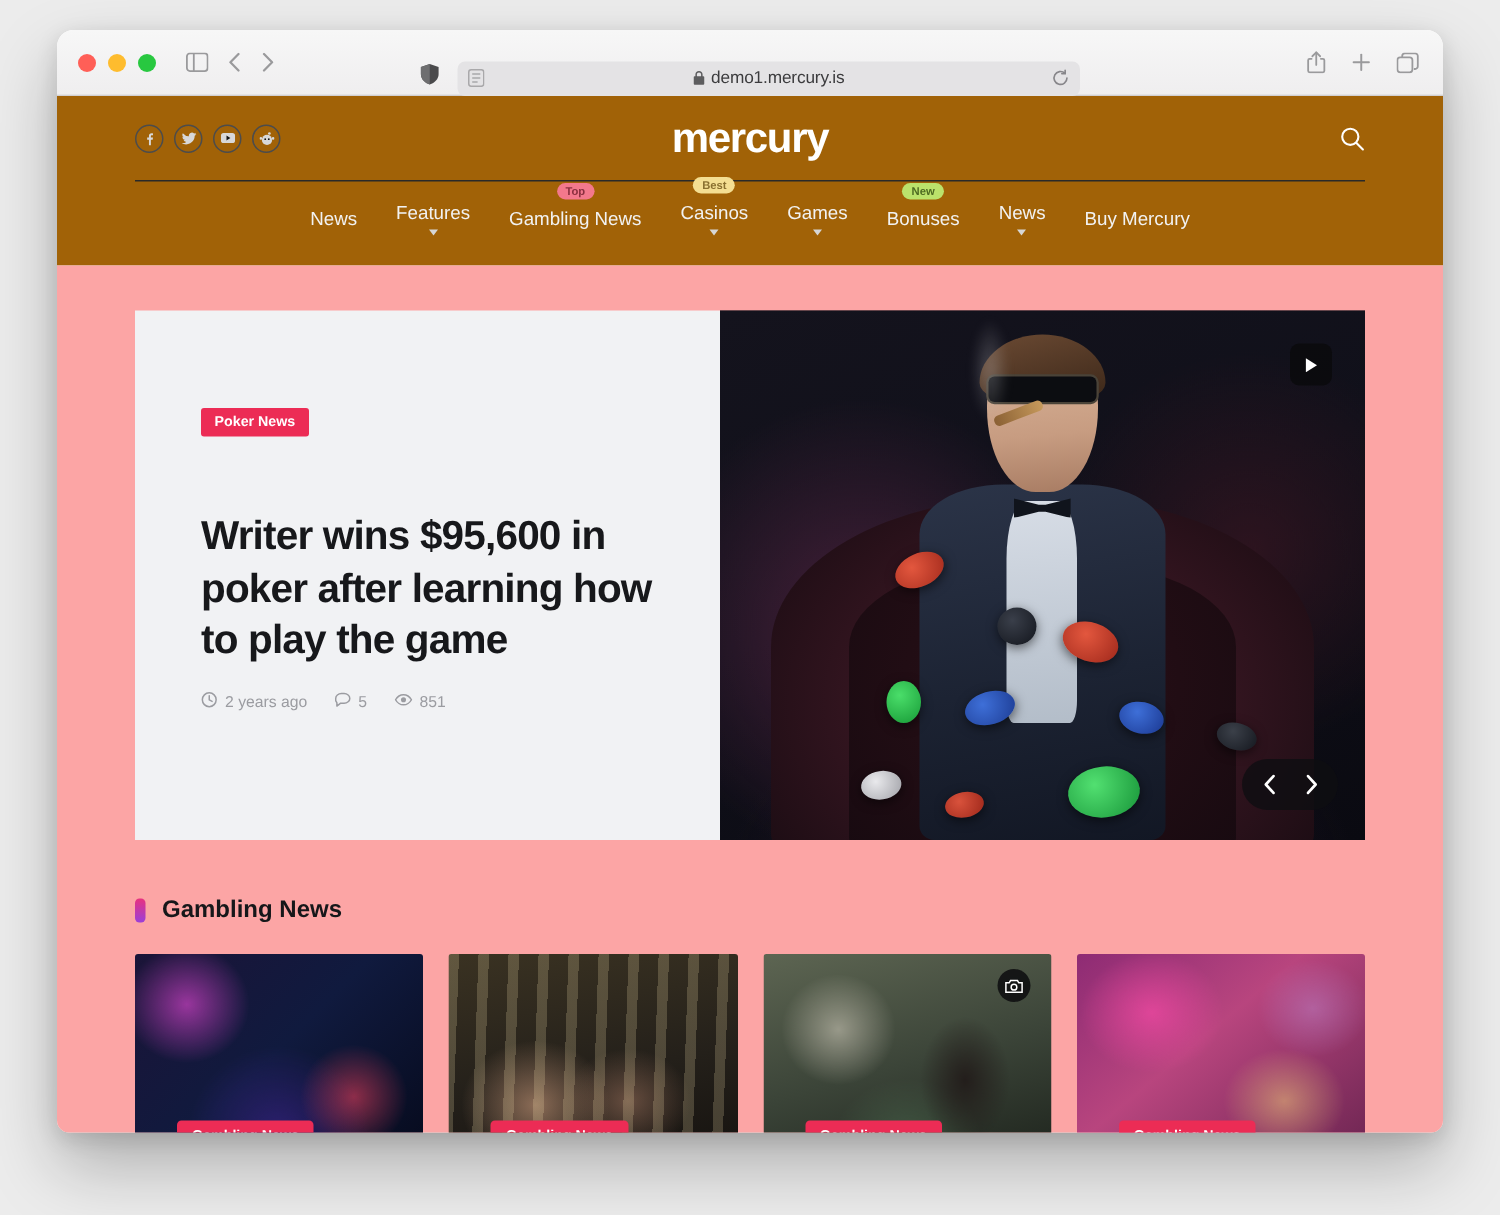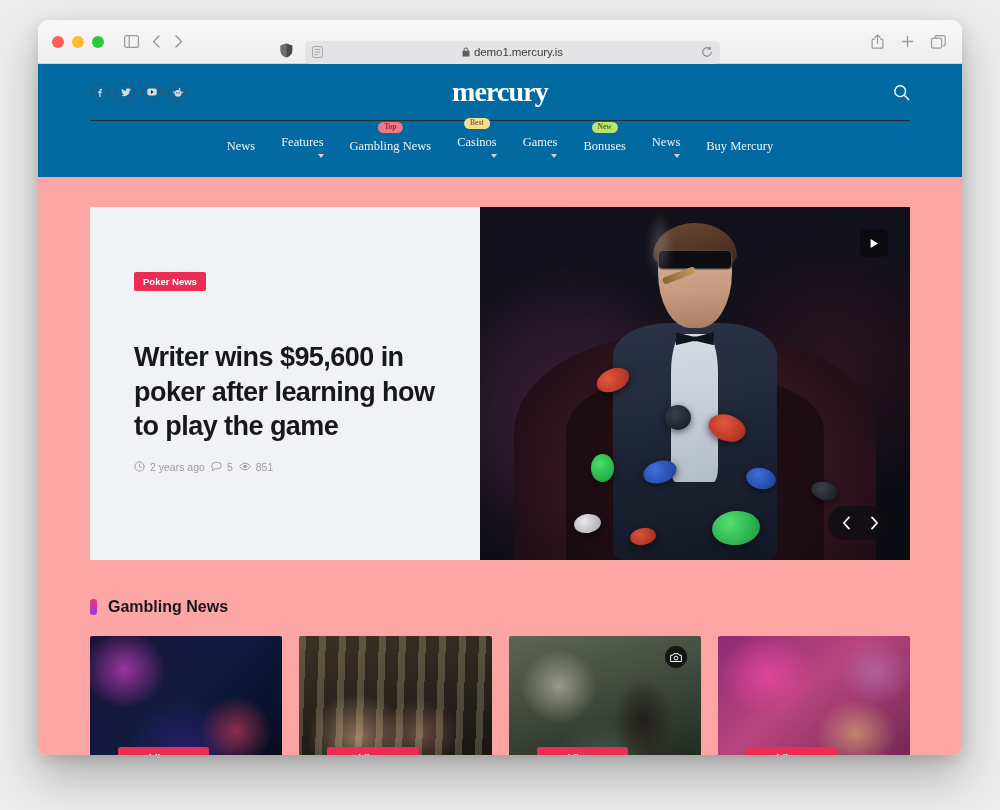--- a/index.html
+++ b/index.html
@@ -65,21 +65,21 @@
   }
   .lock { color: #5d5d5f; display: flex; }
   .reload { margin-left: auto; color: #87868a; display: flex; z-index: 2; }
 
   .tb-icons-right {
     position: absolute; right: 16px;
     display: flex; align-items: center; gap: 17px;
   }
 
   
-  .site-header { background: #0369a1; padding: 0 52px; font-family: Liberation Serif, serif; }
+  .site-header { background: #a16207; padding: 0 52px; }
   .logo-row {
     height: 56px;
     display: flex; align-items: center; justify-content: space-between;
     position: relative;
   }
   .socials { display: flex; gap: 7px; }
   .soc {
     width: 19px; height: 19px; border-radius: 50%;
     border: 1px solid #4c4c4c;
     display: flex; align-items: center; justify-content: center;
@@ -98,21 +98,21 @@
   .nav-row {
     height: 56px;
     display: flex; align-items: center; justify-content: center;
     gap: 22px;
   }
   .nav-item {
     position: relative;
     color: #f2f2f2;
     font-size: 12.5px;
     padding: 4px 2px 10px;
-    display: flex; flex-direction: column; align-items: flex-end;
+    display: flex; flex-direction: column; align-items: center;
   }
   .nav-label { white-space: nowrap; }
   .caret {
     width: 0; height: 0;
     border-left: 3.5px solid transparent;
     border-right: 3.5px solid transparent;
     border-top: 4px solid #d6d6d6;
     margin-top: 4px;
   }
   .nav-badge {
@@ -149,21 +149,21 @@
     margin-bottom: 17px;
   }
   .hero-title {
     font-size: 27px; font-weight: bold;
     color: #17181b; line-height: 1.28;
     letter-spacing: -0.55px;
     margin-bottom: 17px;
     margin-top: 32px;
   }
   .hero-meta {
-    display: flex; align-items: center; gap: 6px;
+    display: flex; align-items: center; gap: 18px;
     color: #9b9ca1; font-size: 10.5px;
     margin-bottom: 28px;
   }
   .meta-item { display: flex; align-items: center; gap: 5px; }
   .hero-excerpt {
     color: #8d8e94; font-size: 11.5px; line-height: 1.85;
   }
 
   .hero-media {
     width: 52.5%;

